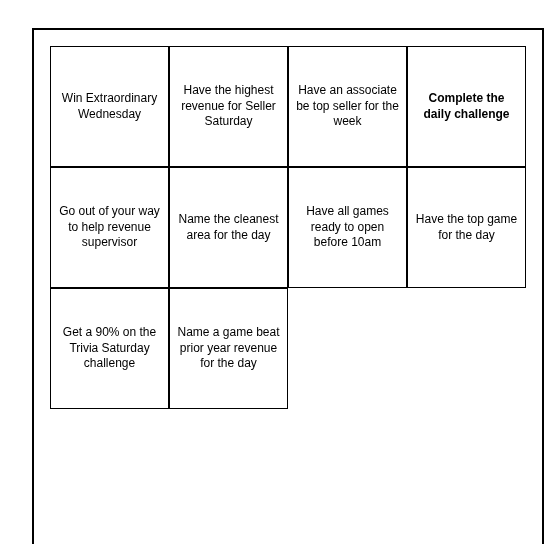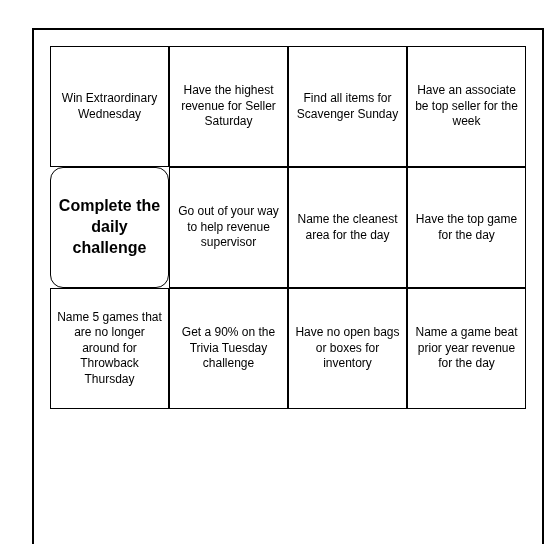--- a/index.html
+++ b/index.html
@@ -28,35 +28,32 @@
       border: 1.5px solid #000;
       display: flex;
       align-items: center;
       justify-content: center;
       text-align: center;
       padding: 6px;
       font-size: 12px;
       line-height: 1.3;
     }
     .bingo-cell.free-space {
-      font-size: 16px;
+      font-size: 12px;
       font-weight: bold;
       line-height: 1.3;
-      border-radius: 13px;
     }
   </style>
 </head>
 <body>
 
 <div class="bingo-board">
 <div class="bingo-cell">Win Extraordinary Wednesday</div>
     <div class="bingo-cell">Have the highest revenue for Seller Saturday</div>
-    <div class="bingo-cell">Find all items for Scavenger Sunday</div>
     <div class="bingo-cell">Have an associate be top seller for the week</div>
     <div class="bingo-cell free-space">Complete the daily challenge</div>
     <div class="bingo-cell">Go out of your way to help revenue supervisor</div>
     <div class="bingo-cell">Name the cleanest area for the day</div>
+    <div class="bingo-cell">Have all games ready to open before 10am</div>
     <div class="bingo-cell">Have the top game for the day</div>
-    <div class="bingo-cell">Name 5 games that are no longer around for Throwback Thursday</div>
-    <div class="bingo-cell">Get a 90% on the Trivia Tuesday challenge</div>
-    <div class="bingo-cell">Have no open bags or boxes for inventory</div>
+    <div class="bingo-cell">Get a 90% on the Trivia Saturday challenge</div>
     <div class="bingo-cell">Name a game beat prior year revenue for the day</div>
   </div>
 
 </body></html>

